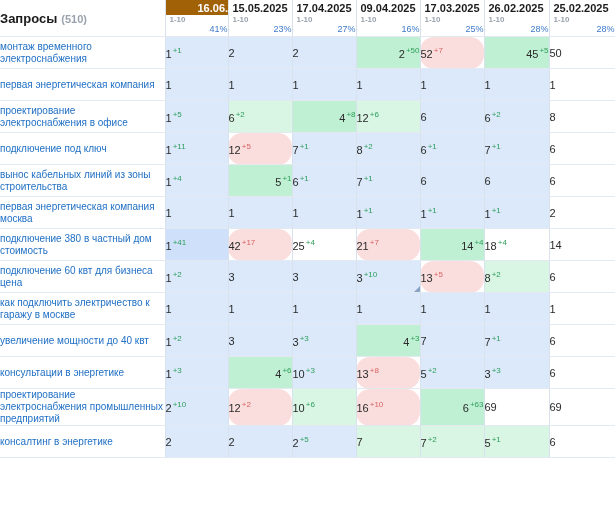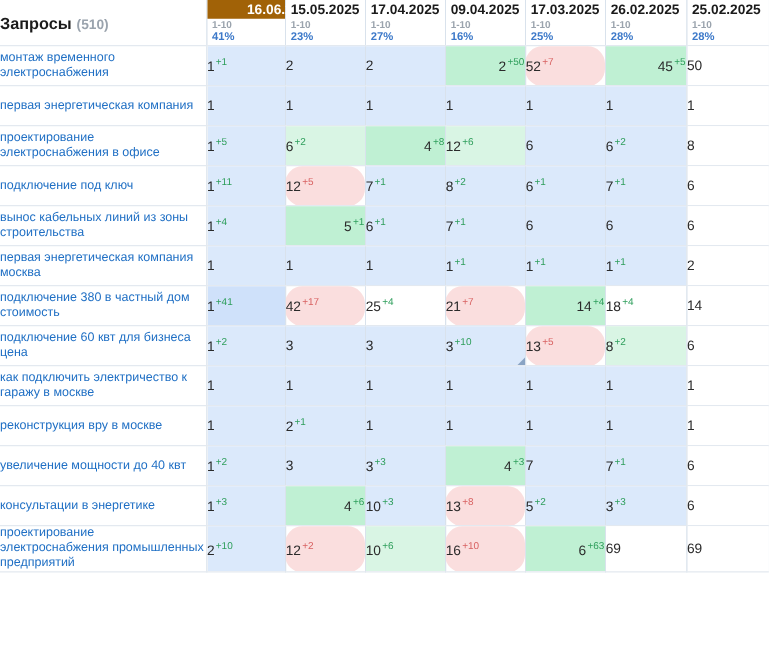--- a/index.html
+++ b/index.html
@@ -74,22 +74,23 @@
     padding: 0 0 0 4px;
     line-height: 9px;
     white-space: nowrap;
   }
   .datecell .dpct {
     display: block;
     font-size: 9px;
     color: #3d79c9;
     padding: 0 0 2px 4px;
     line-height: 10px;
-    font-weight: bold;
+    font-weight: normal;
     white-space: nowrap;
+    text-align: right;
   }
   
   .qcell {
     text-align: left;
     padding: 3px 4px 3px 6px;
     font-size: 10px;
     line-height: 12px;
     color: #1f6fc4;
     background: #ffffff;
     border-right: 1px solid #cdd8e4;
@@ -272,30 +273,20 @@
         <td class="qcell">как подключить электричество к гаражу в москве</td>
         <td class="v bg-blue1"><span class="num">1</span></td>
         <td class="v bg-blue1"><span class="num">1</span></td>
         <td class="v bg-blue1"><span class="num">1</span></td>
         <td class="v bg-blue1"><span class="num">1</span></td>
         <td class="v bg-blue1"><span class="num">1</span></td>
         <td class="v bg-blue1"><span class="num">1</span></td>
         <td class="v bg-white"><span class="num">1</span></td>
       </tr>
       <tr class="r">
-        <td class="qcell">реконструкция вру в москве</td>
-        <td class="v bg-blue1"><span class="num">1</span></td>
-        <td class="v bg-blue1"><span class="num">2</span><span class="delta up">+1</span></td>
-        <td class="v bg-blue1"><span class="num">1</span></td>
-        <td class="v bg-blue1"><span class="num">1</span></td>
-        <td class="v bg-blue1"><span class="num">1</span></td>
-        <td class="v bg-blue1"><span class="num">1</span></td>
-        <td class="v bg-white"><span class="num">1</span></td>
-      </tr>
-      <tr class="r">
         <td class="qcell">увеличение мощности до 40 квт</td>
         <td class="v bg-blue1"><span class="num">1</span><span class="delta up">+2</span></td>
         <td class="v bg-blue1"><span class="num">3</span></td>
         <td class="v bg-blue1"><span class="num">3</span><span class="delta up">+3</span></td>
         <td class="v bg-grn2"><span class="num">4</span><span class="delta up">+3</span></td>
         <td class="v bg-blue1"><span class="num">7</span></td>
         <td class="v bg-blue1"><span class="num">7</span><span class="delta up">+1</span></td>
         <td class="v bg-white"><span class="num">6</span></td>
       </tr>
       <tr class="r">
@@ -311,14 +302,24 @@
       <tr class="r">
         <td class="qcell">проектирование электроснабжения промышленных предприятий</td>
         <td class="v bg-blue1"><span class="num">2</span><span class="delta up">+10</span></td>
         <td class="v bg-red1"><span class="num">12</span><span class="delta down">+2</span></td>
         <td class="v bg-grn1"><span class="num">10</span><span class="delta up">+6</span></td>
         <td class="v bg-red1"><span class="num">16</span><span class="delta down">+10</span></td>
         <td class="v bg-grn2"><span class="num">6</span><span class="delta up">+63</span></td>
         <td class="v bg-white"><span class="num">69</span></td>
         <td class="v bg-white"><span class="num">69</span></td>
       </tr>
+      <tr class="r">
+        <td class="qcell">консалтинг в энергетике</td>
+        <td class="v bg-blue1"><span class="num">2</span></td>
+        <td class="v bg-blue1"><span class="num">2</span></td>
+        <td class="v bg-blue1"><span class="num">2</span><span class="delta up">+5</span></td>
+        <td class="v bg-grn1"><span class="num">7</span></td>
+        <td class="v bg-grn1"><span class="num">7</span><span class="delta up">+2</span></td>
+        <td class="v bg-grn1"><span class="num">5</span><span class="delta up">+1</span></td>
+        <td class="v bg-white"><span class="num">6</span></td>
+      </tr>
     </tbody>
 </table>
 
 </body></html>

